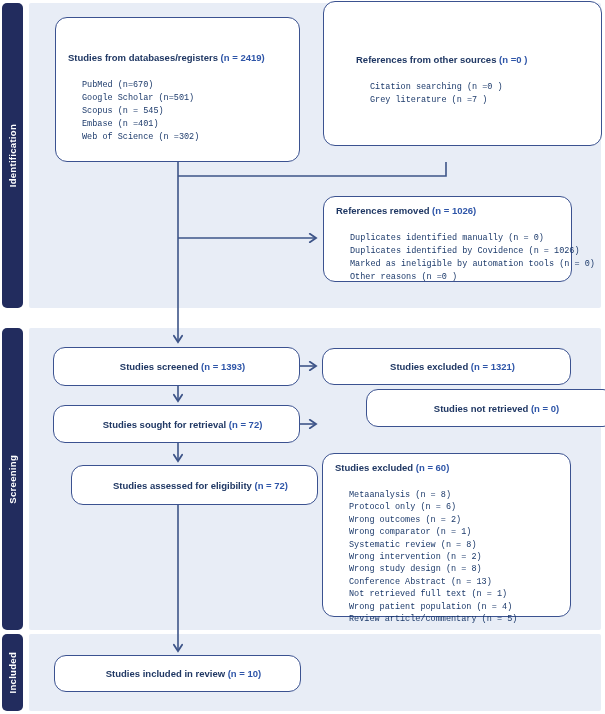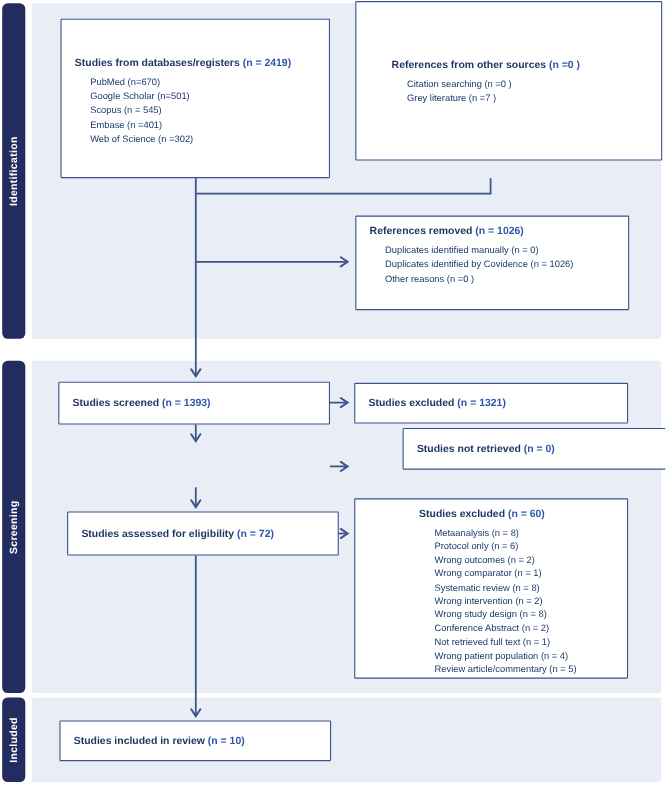--- a/index.html
+++ b/index.html
@@ -16,42 +16,42 @@
     display:flex;align-items:center;justify-content:center;
   }
   .bar-ident{top:3px;height:305px;}
   .bar-screen{top:328px;height:302px;}
   .bar-incl{top:634px;height:77px;}
   .sidebar-label{
     color:#ffffff;font-weight:bold;font-size:9.5px;letter-spacing:0.3px;
     writing-mode:vertical-rl;transform:rotate(180deg);white-space:nowrap;
   }
   .box{
-    position:absolute;background:#ffffff;border:1.5px solid #3b5290;border-radius:1px;
+    position:absolute;background:#ffffff;border:1.5px solid #3b5290;border-radius:12px;
     box-sizing:border-box;
   }
   .box .title{
     font-size:9.5px;font-weight:bold;color:#1f3763;white-space:nowrap;padding-left:12px;
   }
   .box .count{color:#2e55a8;}
-  .sub-list{margin-top:5px;}
+  .sub-list{margin-top:16px;font-family:Liberation Mono, monospace;}
   .sub-item{
     font-size:8.5px;color:#1c3a6b;padding-left:26px;line-height:13px;white-space:nowrap;
   }
   .tight .sub-item{line-height:12.4px;}
-  .box-single{display:flex;align-items:center;}
+  .box-single{display:flex;align-items:center;justify-content:center;}
   .box-db{left:55px;top:17px;width:245px;height:145px;padding-top:34px;}
   .box-other{left:323px;top:1px;width:279px;height:145px;padding-top:52px;padding-left:20px;}
   .box-removed{left:323px;top:196px;width:249px;height:86px;padding-top:8px;}
   .box-screened{left:53px;top:347px;width:247px;height:39px;}
   .box-excl1{left:322px;top:348px;width:249px;height:37px;}
   .box-sought{left:53px;top:405px;width:247px;height:38px;}
   .box-notret{left:322px;top:389px;width:249px;height:38px;margin-left:44px;}
-  .box-assessed{left:61px;top:465px;width:247px;height:40px;}
-  .box-excl2{left:322px;top:453px;width:249px;height:164px;padding-top:8px;padding-left:46px;}
+  .box-assessed{left:71px;top:465px;width:247px;height:40px;}
+  .box-excl2{left:322px;top:453px;width:249px;height:164px;padding-top:8px;}
   .box-included{left:54px;top:655px;width:247px;height:37px;}
   #connectors{position:absolute;left:0;top:0;width:605px;height:714px;pointer-events:none;}
 </style>
 </head>
 <body>
 
 <div id="canvas">
 
   <div class="band band-ident"></div>
   <div class="band band-screen"></div>
@@ -103,52 +103,56 @@
         <div class="sub-item">Citation searching (n =0 )</div>
         <div class="sub-item">Grey literature (n =7 )</div>
       </div>
   </div>
 
   <div class="box box-removed">
     <div class="title"><span>References removed </span><span class="count">(n = 1026)</span></div>
     <div class="sub-list">
         <div class="sub-item">Duplicates identified manually (n = 0)</div>
         <div class="sub-item">Duplicates identified by Covidence (n = 1026)</div>
+        <div class="sub-item">Marked as ineligible by automation tools (n = 0)</div>
         <div class="sub-item">Other reasons (n =0 )</div>
       </div>
   </div>
 
   <div class="box box-single box-screened">
     <div class="title"><span>Studies screened </span><span class="count">(n = 1393)</span></div>
   </div>
 
   <div class="box box-single box-excl1">
     <div class="title"><span>Studies excluded </span><span class="count">(n = 1321)</span></div>
   </div>
 
+  <div class="box box-single box-sought">
+    <div class="title"><span>Studies sought for retrieval </span><span class="count">(n = 72)</span></div>
+  </div>
 
   <div class="box box-single box-notret">
     <div class="title"><span>Studies not retrieved </span><span class="count">(n = 0)</span></div>
   </div>
 
   <div class="box box-single box-assessed">
     <div class="title"><span>Studies assessed for eligibility </span><span class="count">(n = 72)</span></div>
   </div>
 
   <div class="box box-excl2 tight">
     <div class="title"><span>Studies excluded </span><span class="count">(n = 60)</span></div>
     <div class="sub-list">
         <div class="sub-item">Metaanalysis (n = 8)</div>
         <div class="sub-item">Protocol only (n = 6)</div>
         <div class="sub-item">Wrong outcomes (n = 2)</div>
         <div class="sub-item">Wrong comparator (n = 1)</div>
         <div class="sub-item">Systematic review (n = 8)</div>
         <div class="sub-item">Wrong intervention (n = 2)</div>
         <div class="sub-item">Wrong study design (n = 8)</div>
-        <div class="sub-item">Conference Abstract (n = 2)</div>
+        <div class="sub-item">Conference Abstract (n = 13)</div>
         <div class="sub-item">Not retrieved full text (n = 1)</div>
         <div class="sub-item">Wrong patient population (n = 4)</div>
         <div class="sub-item">Review article/commentary (n = 5)</div>
       </div>
   </div>
 
   <div class="box box-single box-included">
     <div class="title"><span>Studies included in review </span><span class="count">(n = 10)</span></div>
   </div>
 

